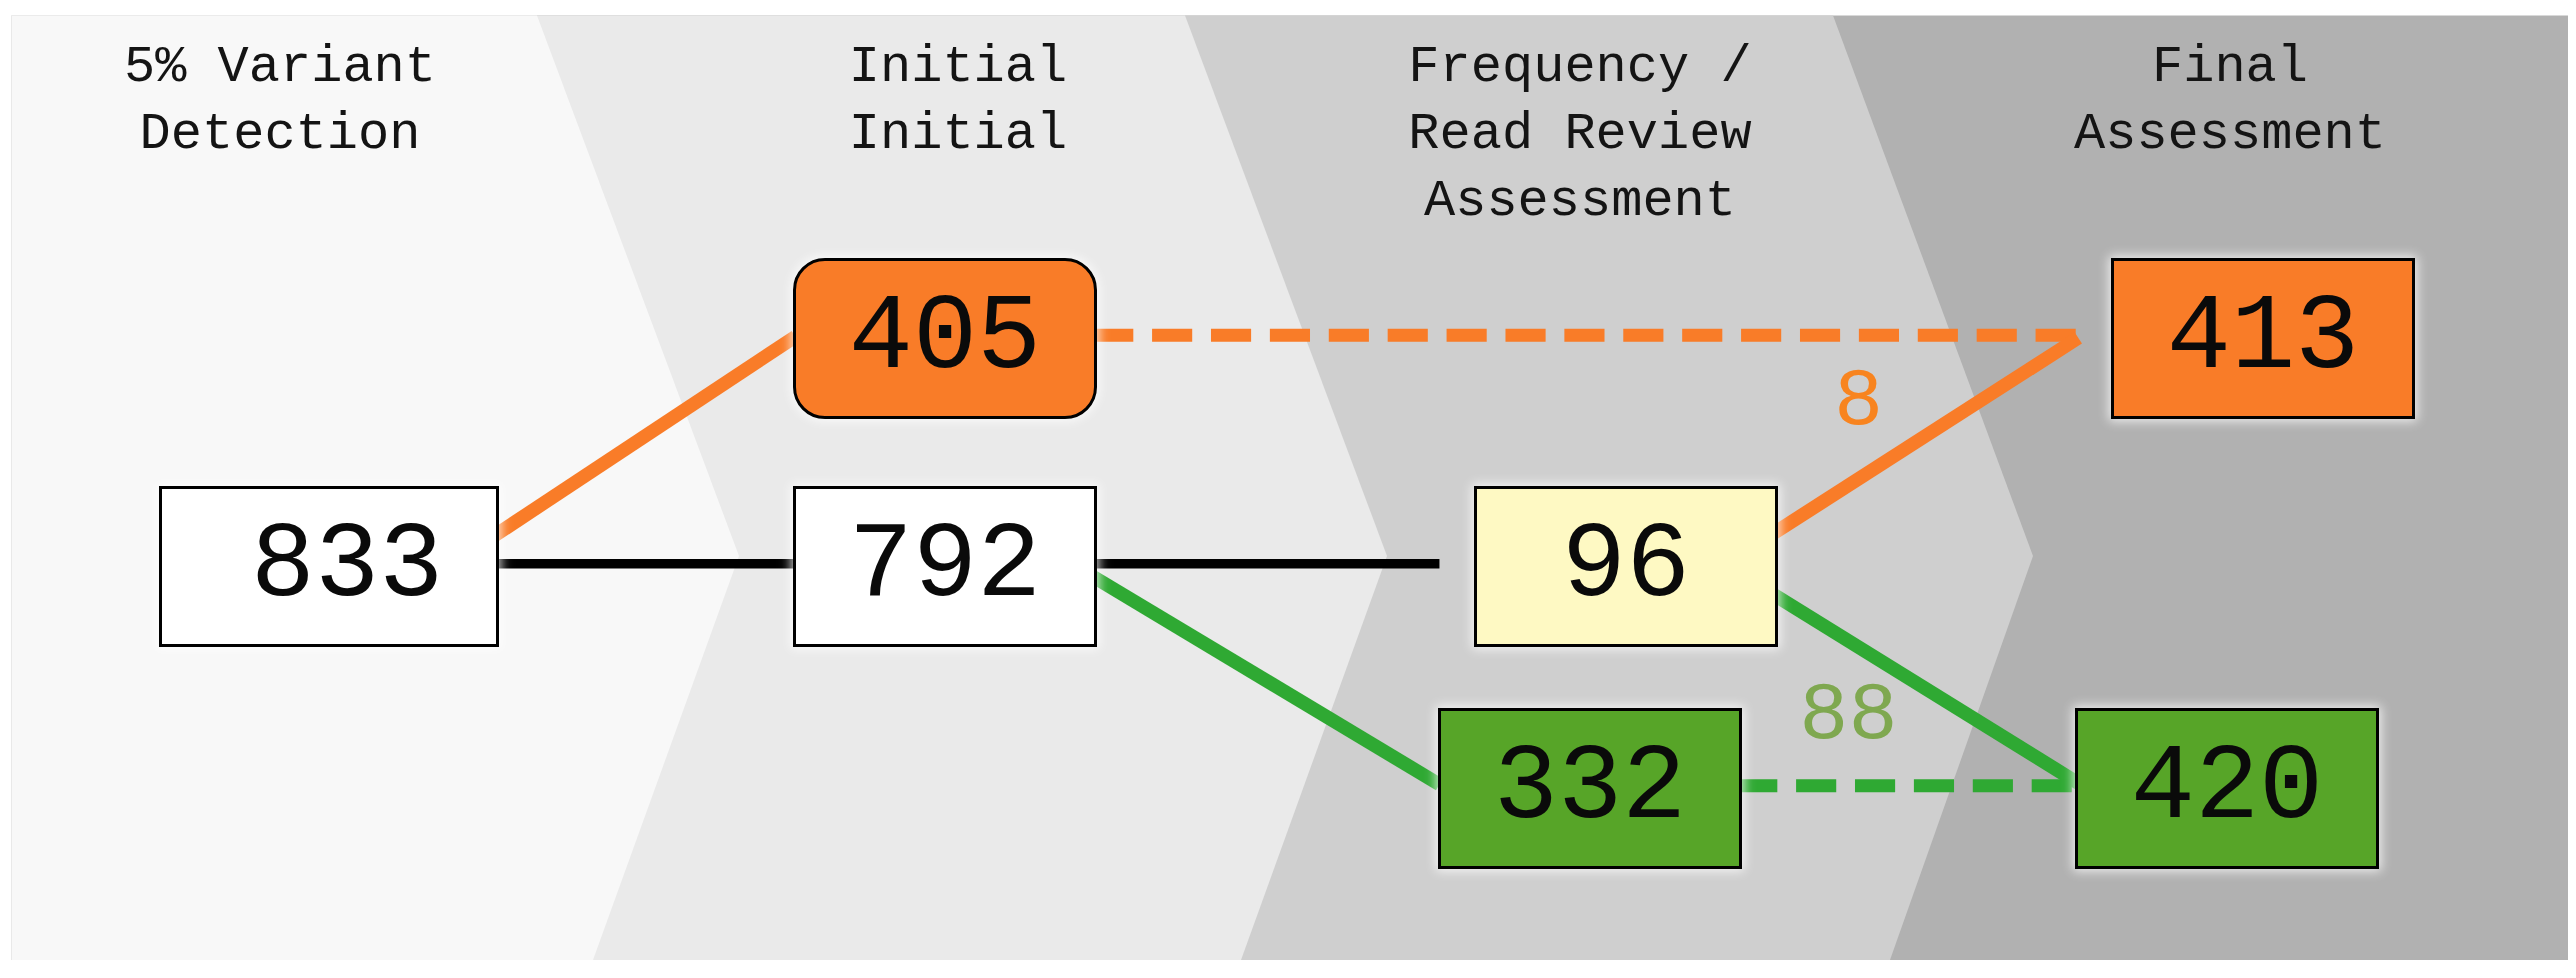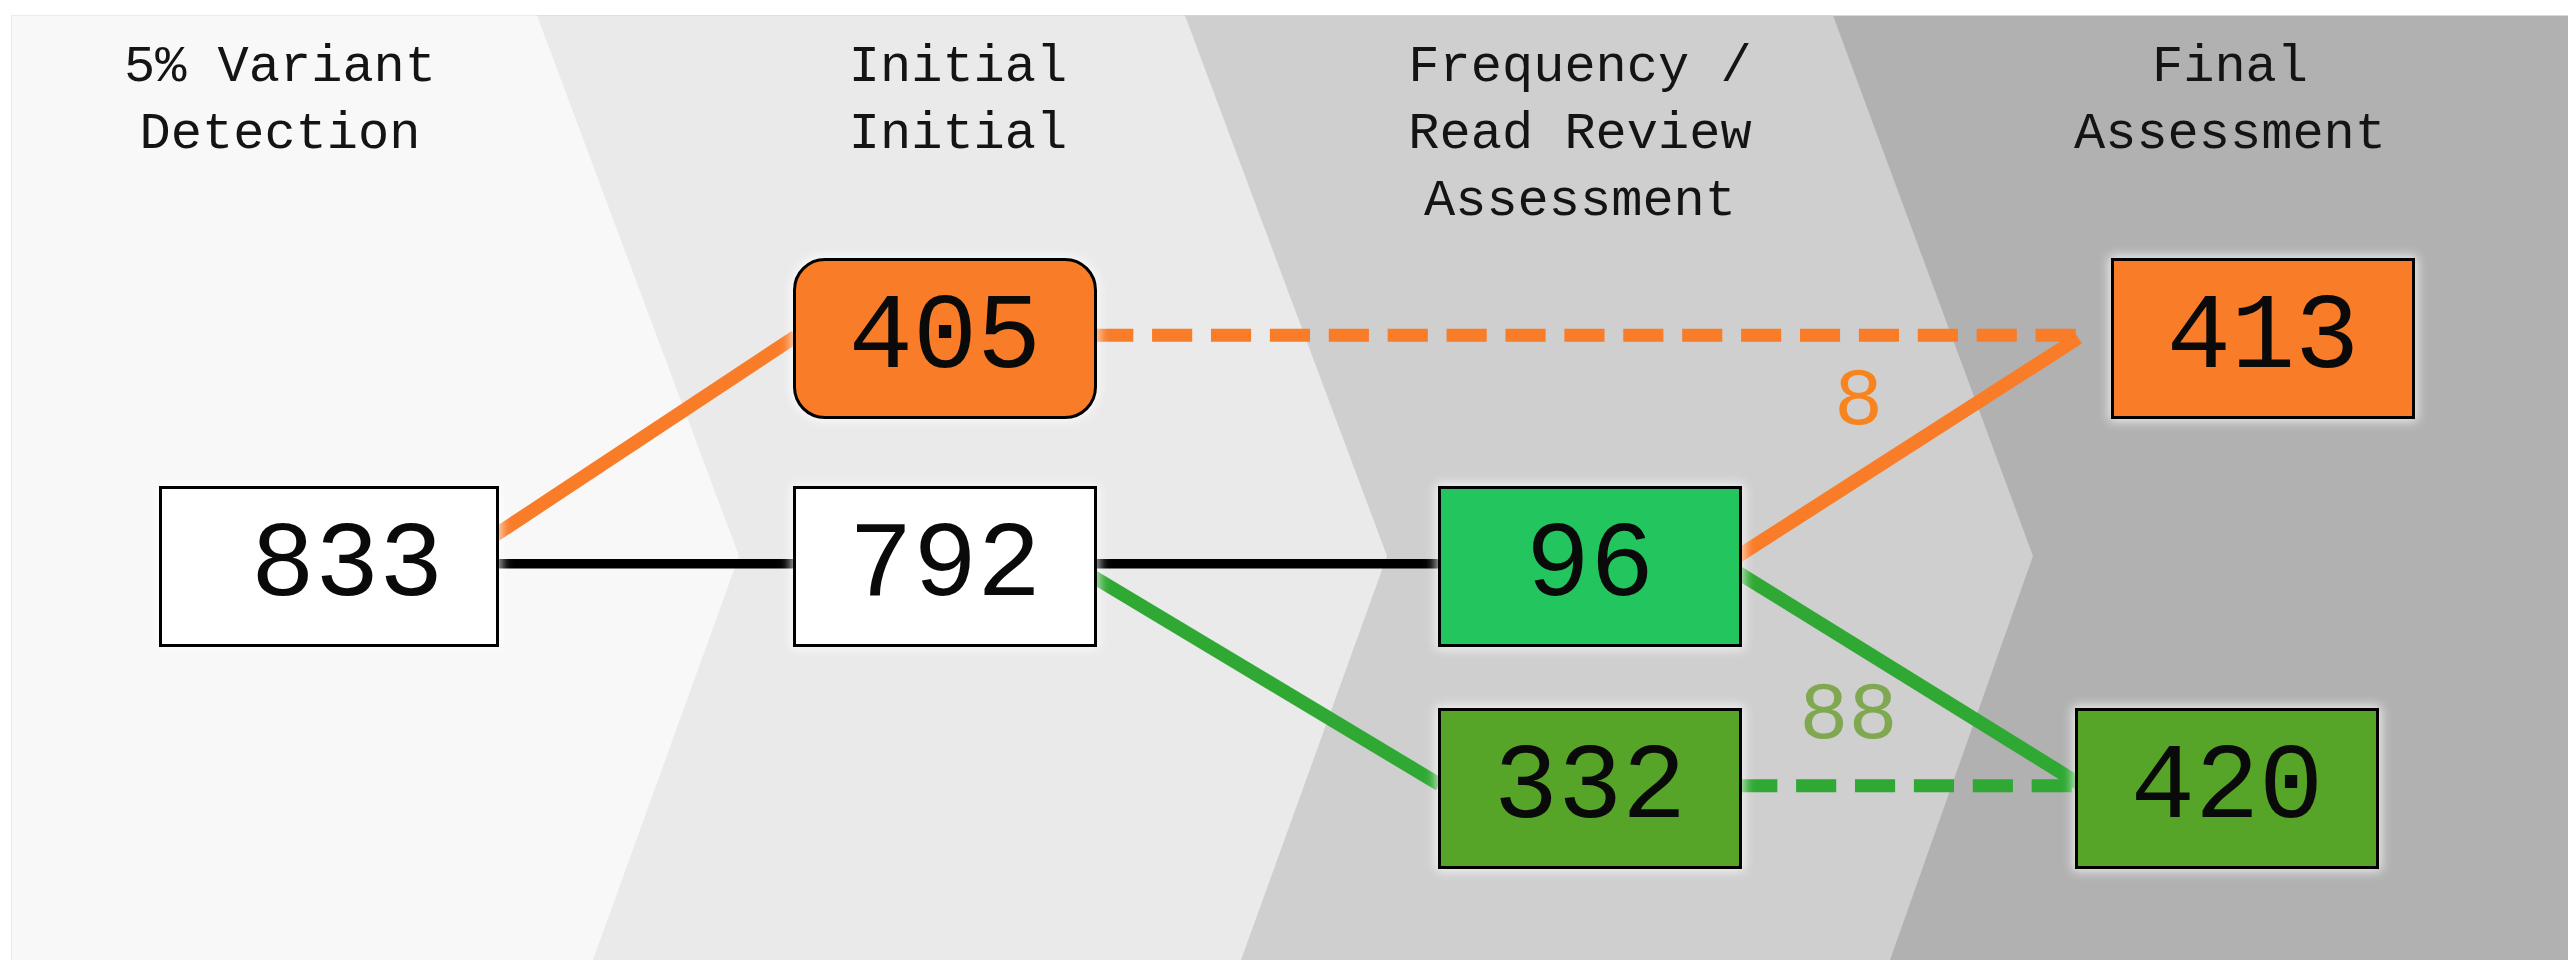--- a/index.html
+++ b/index.html
@@ -104,21 +104,21 @@
 
   <div class="node-box pos-833" style="background-color: rgb(255, 255, 255);">
     <span>833</span>
   </div>
   <div class="node-box pos-405" style="background-color: rgb(249, 124, 40); border-radius: 32px;">
     <span>405</span>
   </div>
   <div class="node-box pos-428" style="background-color: rgb(255, 255, 255);">
     <span>792</span>
   </div>
-  <div class="node-box pos-96" style="background-color: #22c55e;">
+  <div class="node-box pos-96" style="background-color: #fef9c3; margin-left: 36px;">
     <span>96</span>
   </div>
   <div class="node-box pos-332" style="background-color: rgb(87, 165, 40);">
     <span>332</span>
   </div>
   <div class="node-box pos-413" style="background-color: rgb(249, 124, 40);">
     <span>413</span>
   </div>
   <div class="node-box pos-420" style="background-color: rgb(87, 165, 40);">
     <span>420</span>

